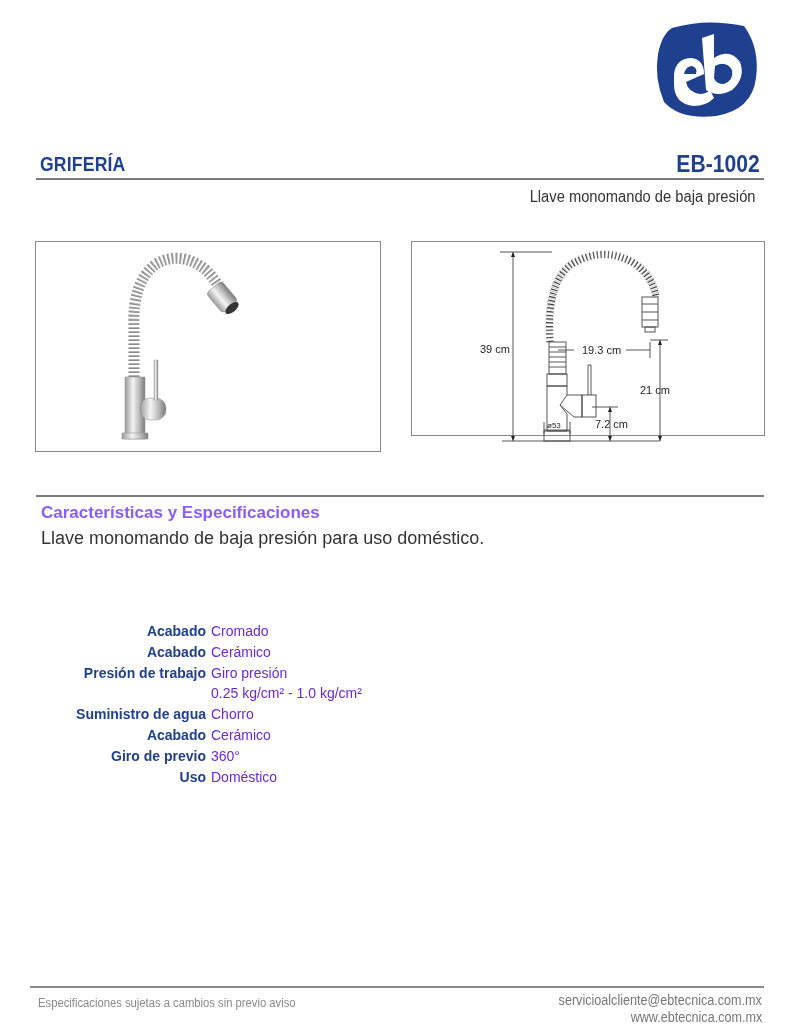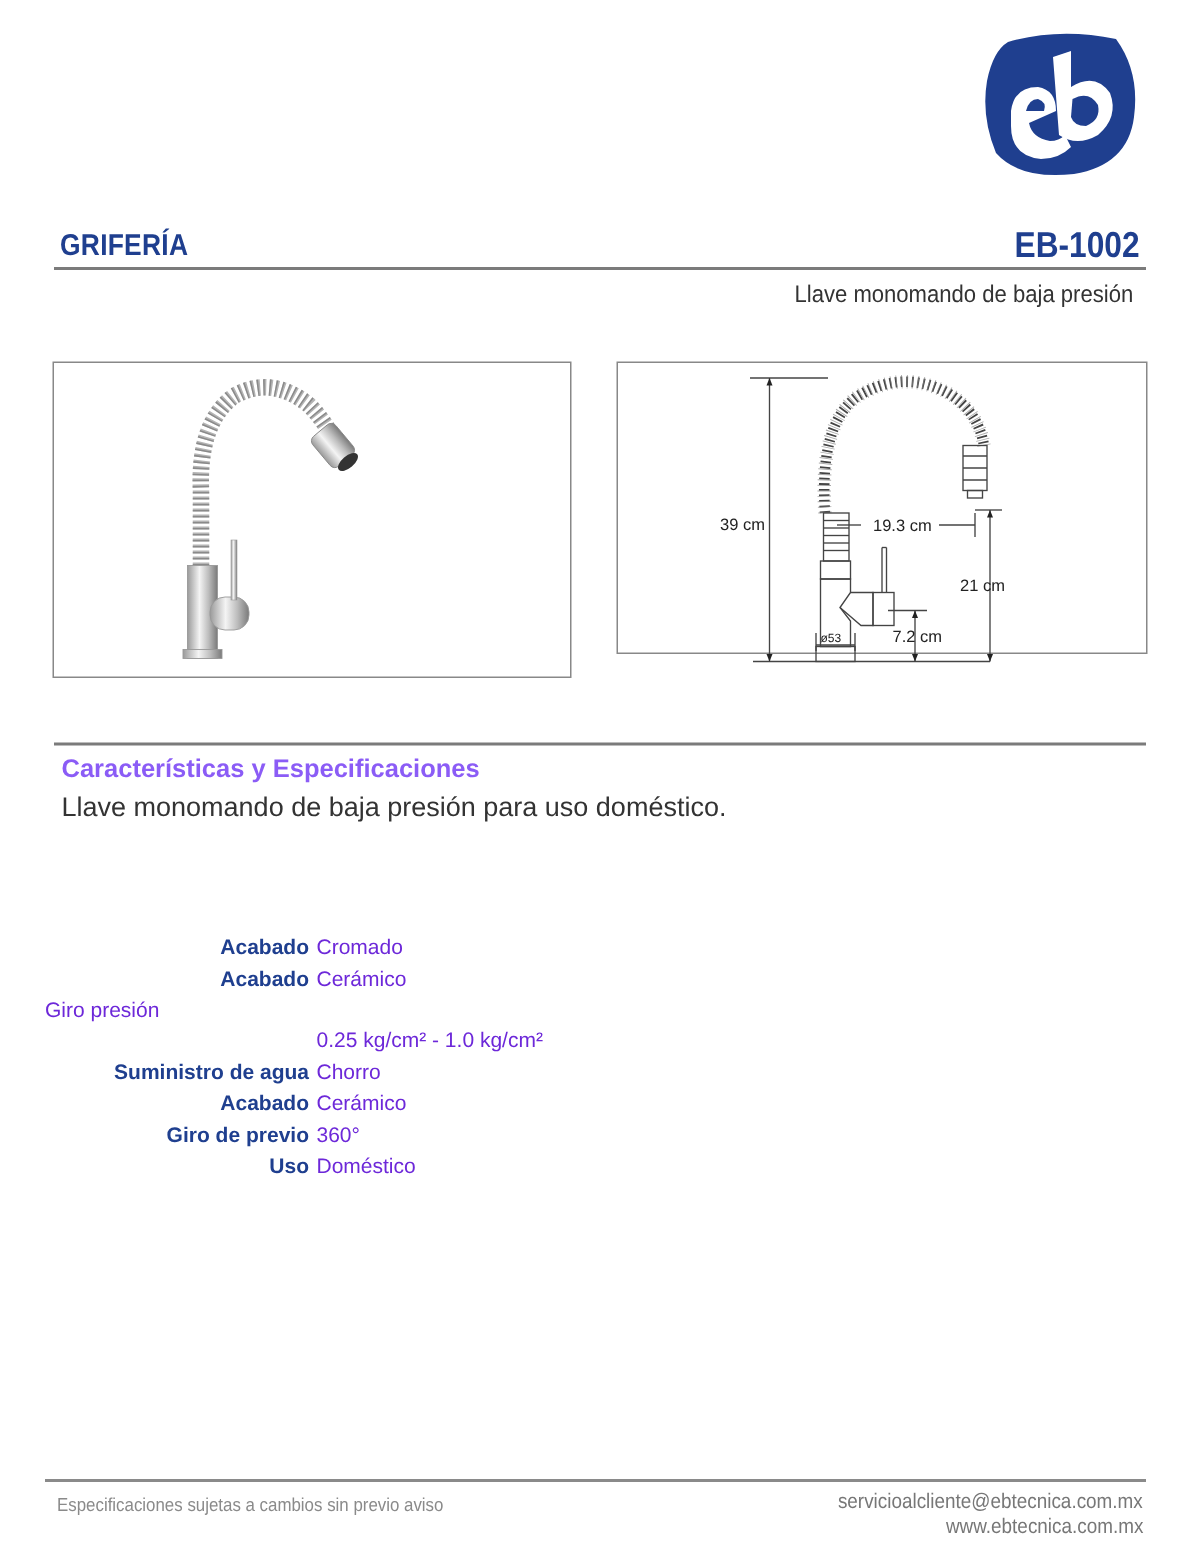--- a/index.html
+++ b/index.html
@@ -147,20 +147,21 @@
 <div id="specs" class="abs">
   <div class="spec-row">
     <div class="spec-label">Acabado</div>
     <div class="spec-value">Cromado</div>
   </div>
   <div class="spec-row">
     <div class="spec-label">Acabado</div>
     <div class="spec-value">Cerámico</div>
   </div>
   <div class="spec-row">
+    <div class="spec-label">Presión de trabajo</div>
     <div class="spec-value">Giro presión</div>
   </div>
   <div class="spec-row">
     <div class="spec-label"></div>
     <div class="spec-value">0.25 kg/cm² - 1.0 kg/cm²</div>
   </div>
   <div class="spec-row">
     <div class="spec-label">Suministro de agua</div>
     <div class="spec-value">Chorro</div>
   </div>

